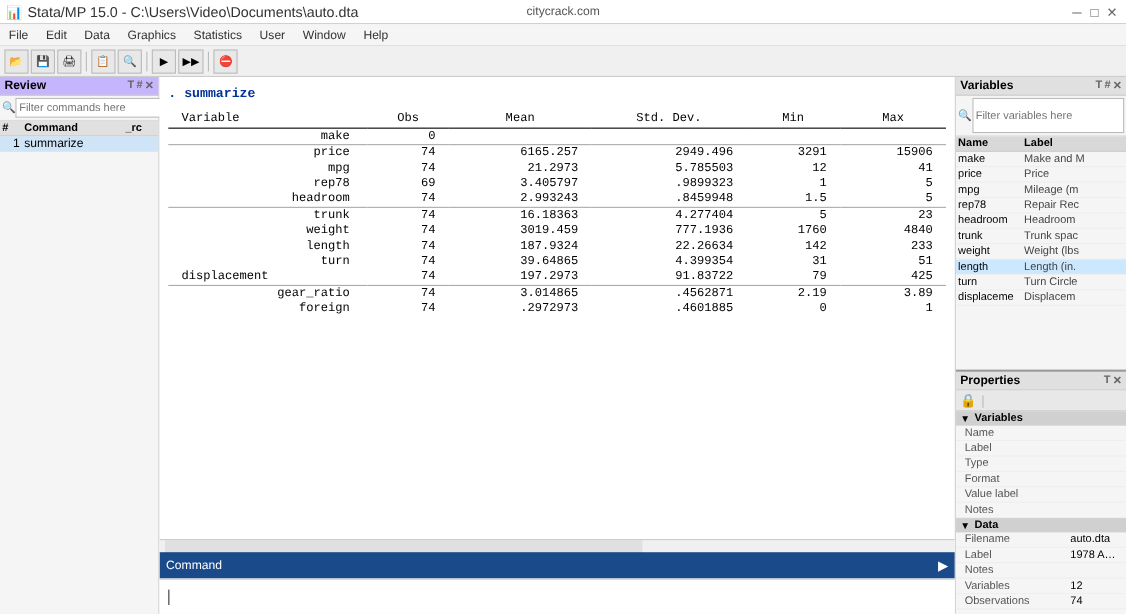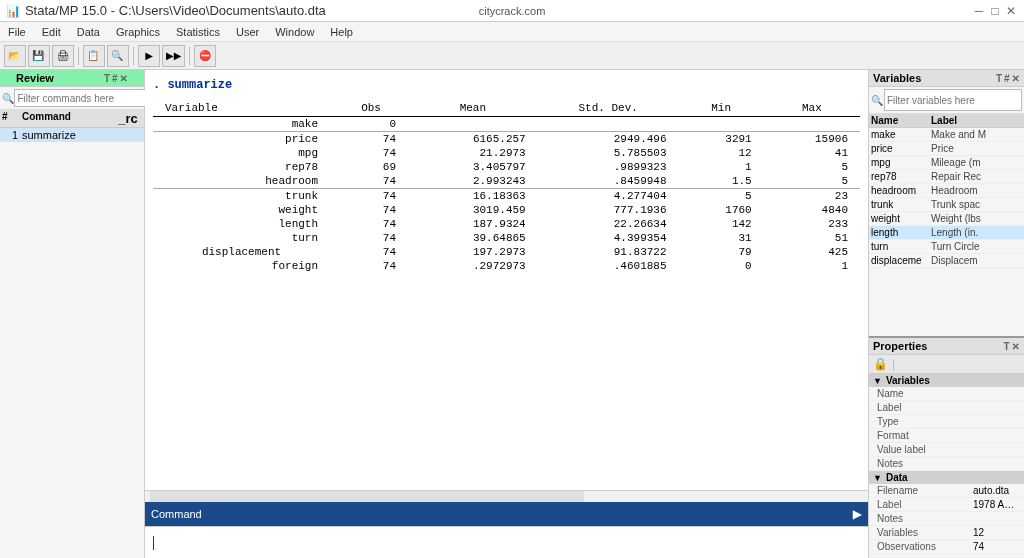--- a/index.html
+++ b/index.html
@@ -20,29 +20,29 @@
     
     .toolbar { background: #f0f0f0; height: 28px; display: flex; align-items: center; padding: 0 4px; border-bottom: 1px solid #ccc; gap: 2px; }
     .toolbar-btn { height: 22px; min-width: 22px; background: #e8e8e8; border: 1px solid #bbb; cursor: pointer; font-size: 10px; display: flex; align-items: center; justify-content: center; padding: 0 3px; }
     .toolbar-sep { width: 1px; height: 18px; background: #bbb; margin: 0 2px; }
 
     
     .main-layout { display: flex; height: calc(558px - 70px); }
 
     
     .review-panel { width: 145px; background: #f5f5f5; border-right: 1px solid #ccc; display: flex; flex-direction: column; flex-shrink: 0; }
-    .panel-header { background: #86efac; padding: 2px 16px; display: flex; align-items: center; justify-content: space-between; border-bottom: 1px solid #ccc; font-size: 11px; font-weight: bold; }
+    .panel-header { background: #c4b5fd; padding: 2px 4px; display: flex; align-items: center; justify-content: space-between; border-bottom: 1px solid #ccc; font-size: 11px; font-weight: bold; }
     .panel-header-icons { display: flex; gap: 2px; font-size: 10px; color: #666; }
     .filter-row { display: flex; align-items: center; padding: 2px; border-bottom: 1px solid #ddd; }
     .filter-input { flex: 1; height: 18px; border: 1px solid #bbb; font-size: 10px; padding: 0 2px; }
     .filter-icon { width: 16px; height: 16px; display: flex; align-items: center; justify-content: center; font-size: 10px; color: #666; }
     .col-headers { display: flex; background: #e0e0e0; border-bottom: 1px solid #ccc; font-size: 10px; font-weight: bold; padding: 1px 2px; gap: 4px; }
     .col-hash { width: 16px; flex-shrink: 0; }
     .col-command { flex: 1; }
-    .col-rc { width: 28px; flex-shrink: 0; font-size: 13px; text-align: center; }
+    .col-rc { width: 28px; flex-shrink: 0; font-size: 10px; text-align: left; }
     .review-row { display: flex; align-items: center; padding: 1px 2px; gap: 4px; font-size: 11px; background: #d0e4f7; }
     .review-row .row-num { width: 16px; flex-shrink: 0; text-align: right; }
     .review-row .row-cmd { flex: 1; }
 
     
     .output-area { flex: 1; background: white; border-right: 1px solid #ccc; display: flex; flex-direction: column; overflow: hidden; }
     .output-scroll { flex: 1; overflow: auto; padding: 8px; font-family: 'Courier New', monospace; font-size: 12px; }
     .output-cmd { color: #003399; font-weight: bold; margin-bottom: 8px; }
     .output-cmd::before { content: '. '; }
     .stata-table { border-collapse: collapse; font-family: 'Courier New', monospace; font-size: 11px; width: 100%; }
@@ -63,21 +63,21 @@
     .command-type-area { background: white; height: 32px; display: flex; align-items: center; padding: 0 8px; border-top: 1px solid #ccc; }
     .cursor-blink { display: inline-block; width: 1px; height: 14px; background: #333; }
 
     
     .right-panel { width: 155px; background: #f5f5f5; display: flex; flex-direction: column; flex-shrink: 0; }
     .variables-section { flex: 1; display: flex; flex-direction: column; min-height: 0; border-bottom: 2px solid #999; }
     .properties-section { height: 220px; display: flex; flex-direction: column; overflow: hidden; }
     .right-panel-header { background: #e0e0e0; padding: 2px 4px; display: flex; align-items: center; justify-content: space-between; border-bottom: 1px solid #ccc; font-size: 11px; font-weight: bold; }
     .right-panel-icons { display: flex; gap: 2px; font-size: 10px; color: #666; }
     .var-filter-row { display: flex; align-items: center; padding: 2px; border-bottom: 1px solid #ddd; }
-    .var-filter-input { flex: 1; height: 22px; border: 1px solid #bbb; font-size: 10px; padding: 0 2px; }
+    .var-filter-input { flex: 1; height: 32px; border: 1px solid #bbb; font-size: 10px; padding: 0 2px; }
     .var-col-headers { display: flex; background: #d8d8d8; border-bottom: 1px solid #ccc; font-size: 10px; font-weight: bold; padding: 1px 2px; }
     .var-col-name { width: 60px; flex-shrink: 0; }
     .var-col-label { flex: 1; overflow: hidden; }
     .var-rows { flex: 1; overflow-y: auto; }
     .var-row { display: flex; padding: 1px 2px; font-size: 10px; border-bottom: 1px solid #eee; }
     .var-row.selected { background: #cce8ff; }
     .var-row-name { width: 60px; flex-shrink: 0; overflow: hidden; text-overflow: ellipsis; white-space: nowrap; }
     .var-row-label { flex: 1; overflow: hidden; text-overflow: ellipsis; white-space: nowrap; color: #444; }
 
     
@@ -237,26 +237,34 @@
             </tr>
             <tr>
               <td style="text-align: right; padding-right: 16px;">turn</td>
               <td>74</td>
               <td>39.64865</td>
               <td>4.399354</td>
               <td>31</td>
               <td>51</td>
             </tr>
             <tr>
-              <td style="text-align: center; padding-right: 16px; margin-top: 28px;">displacement</td>
+              <td style="text-align: left; padding-right: 16px; margin-top: 28px;">displacement</td>
               <td>74</td>
               <td>197.2973</td>
               <td>91.83722</td>
               <td>79</td>
               <td>425</td>
+            </tr>
+            <tr class="section-border-top">
+              <td style="text-align: right; padding-right: 16px;">gear_ratio</td>
+              <td>74</td>
+              <td>3.014865</td>
+              <td>.4562871</td>
+              <td>2.19</td>
+              <td>3.89</td>
             </tr>
             <tr>
               <td style="text-align: right; padding-right: 16px;">foreign</td>
               <td>74</td>
               <td>.2972973</td>
               <td>.4601885</td>
               <td>0</td>
               <td>1</td>
             </tr>
           </tbody>

